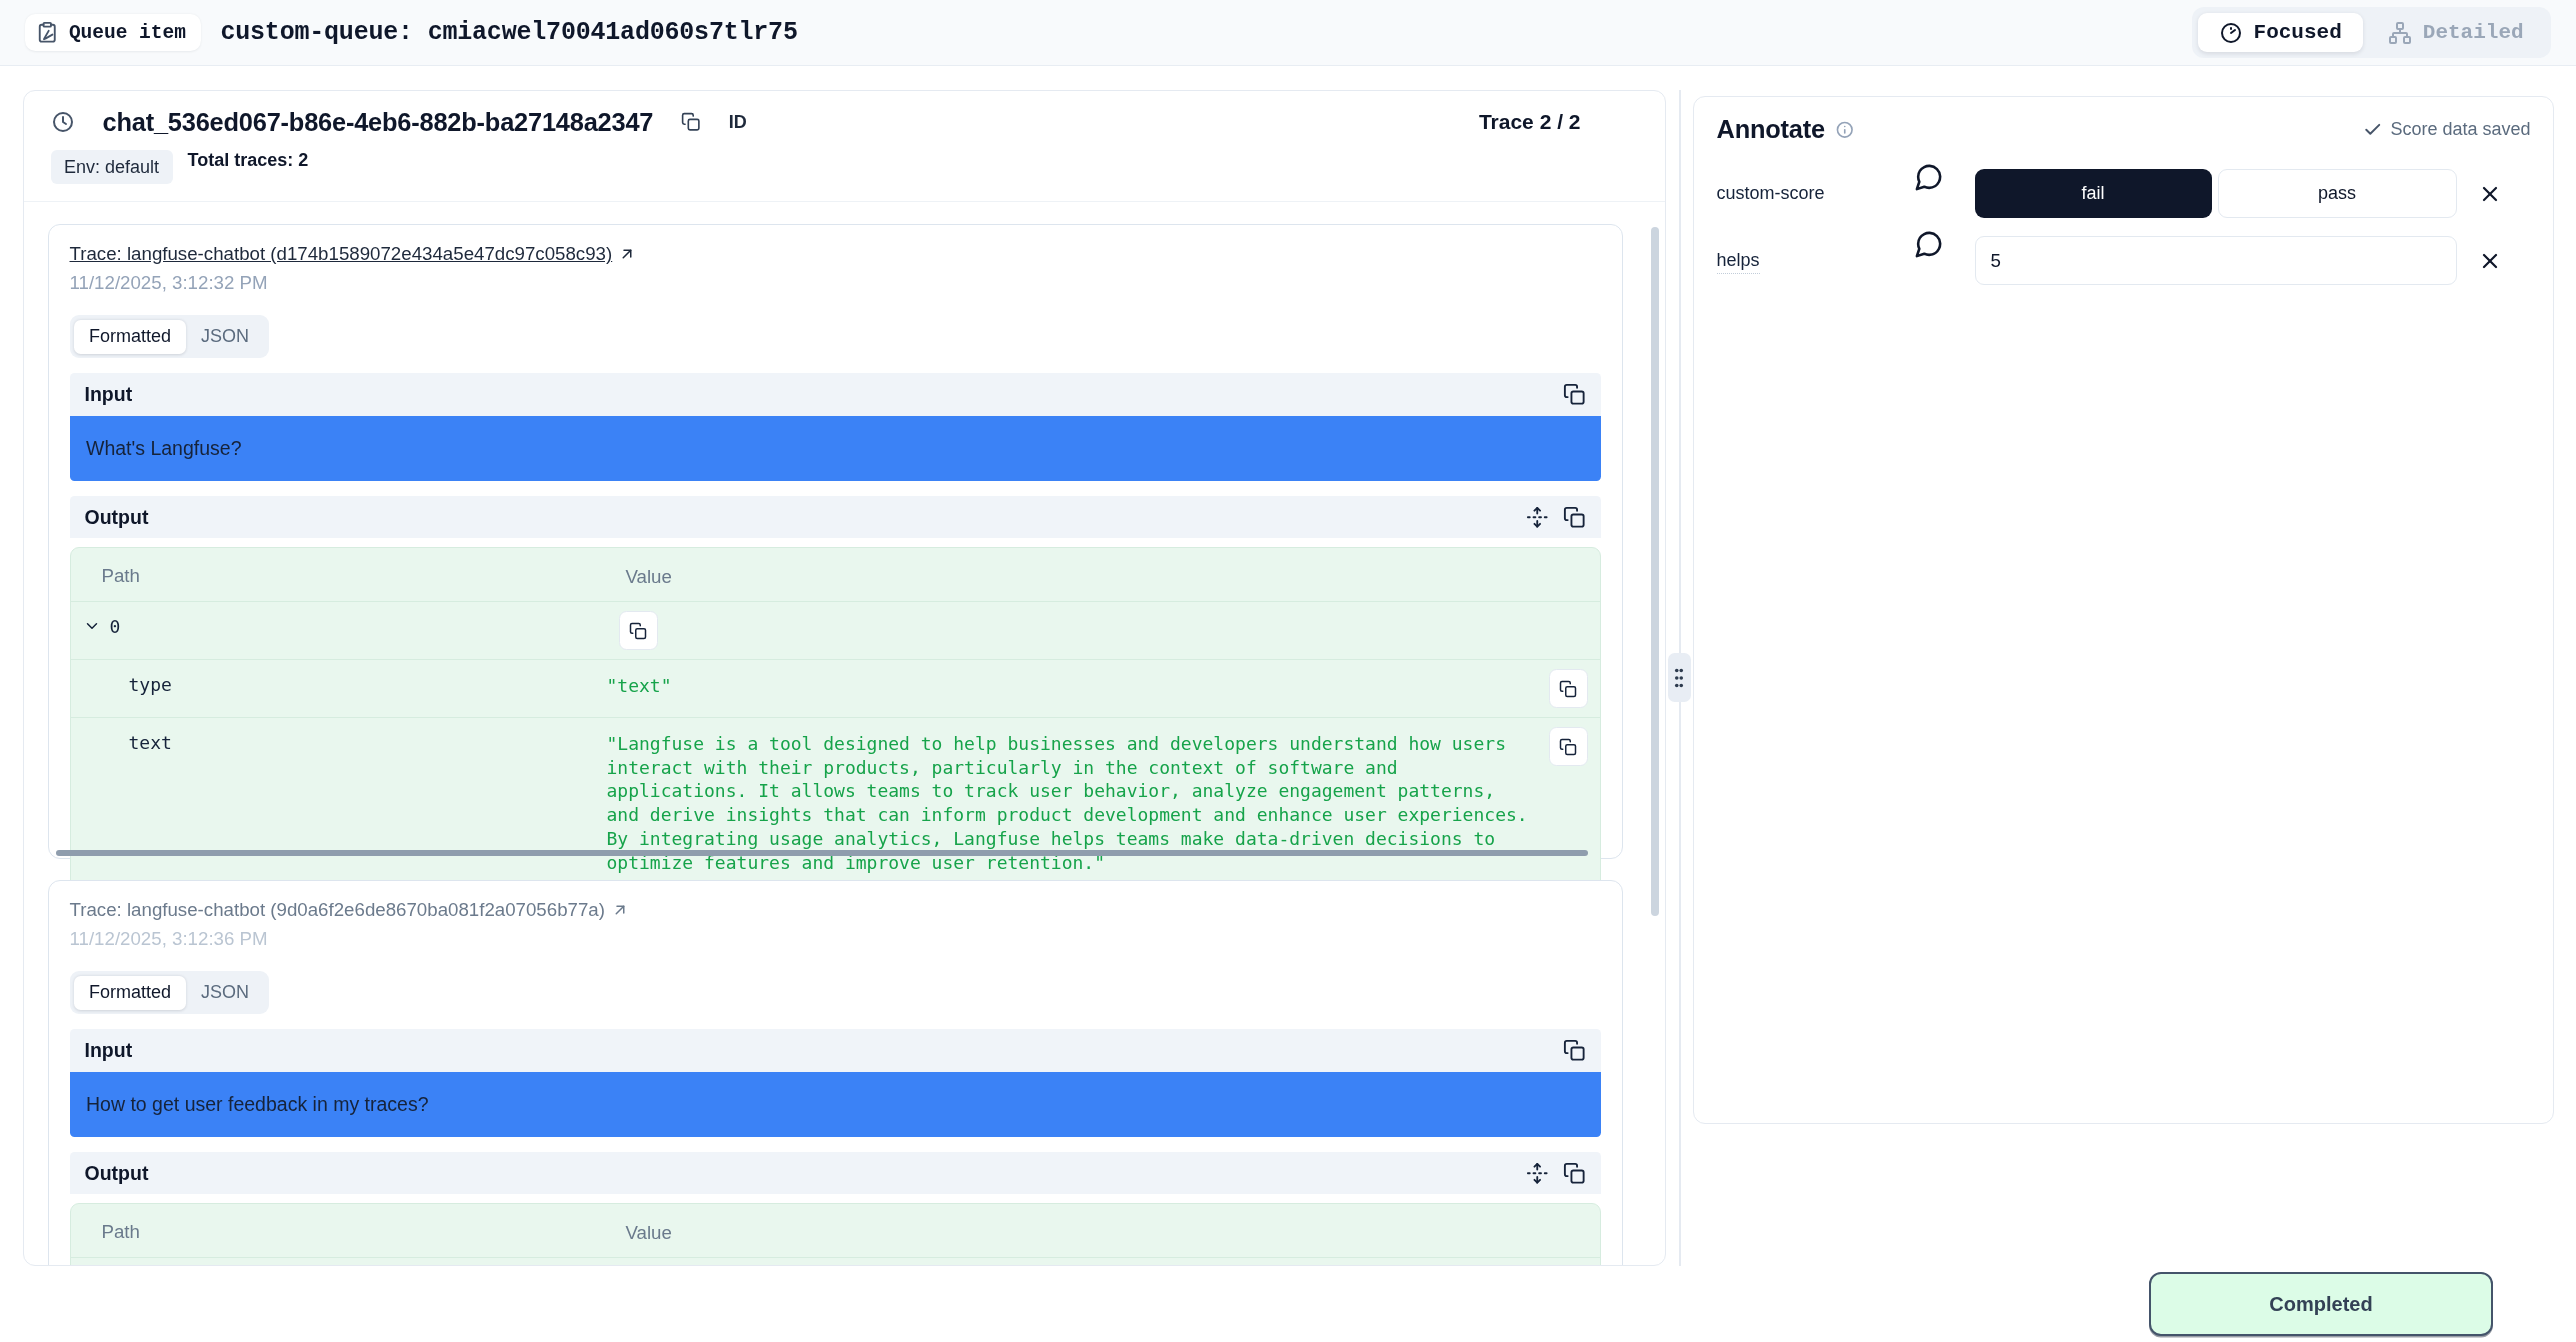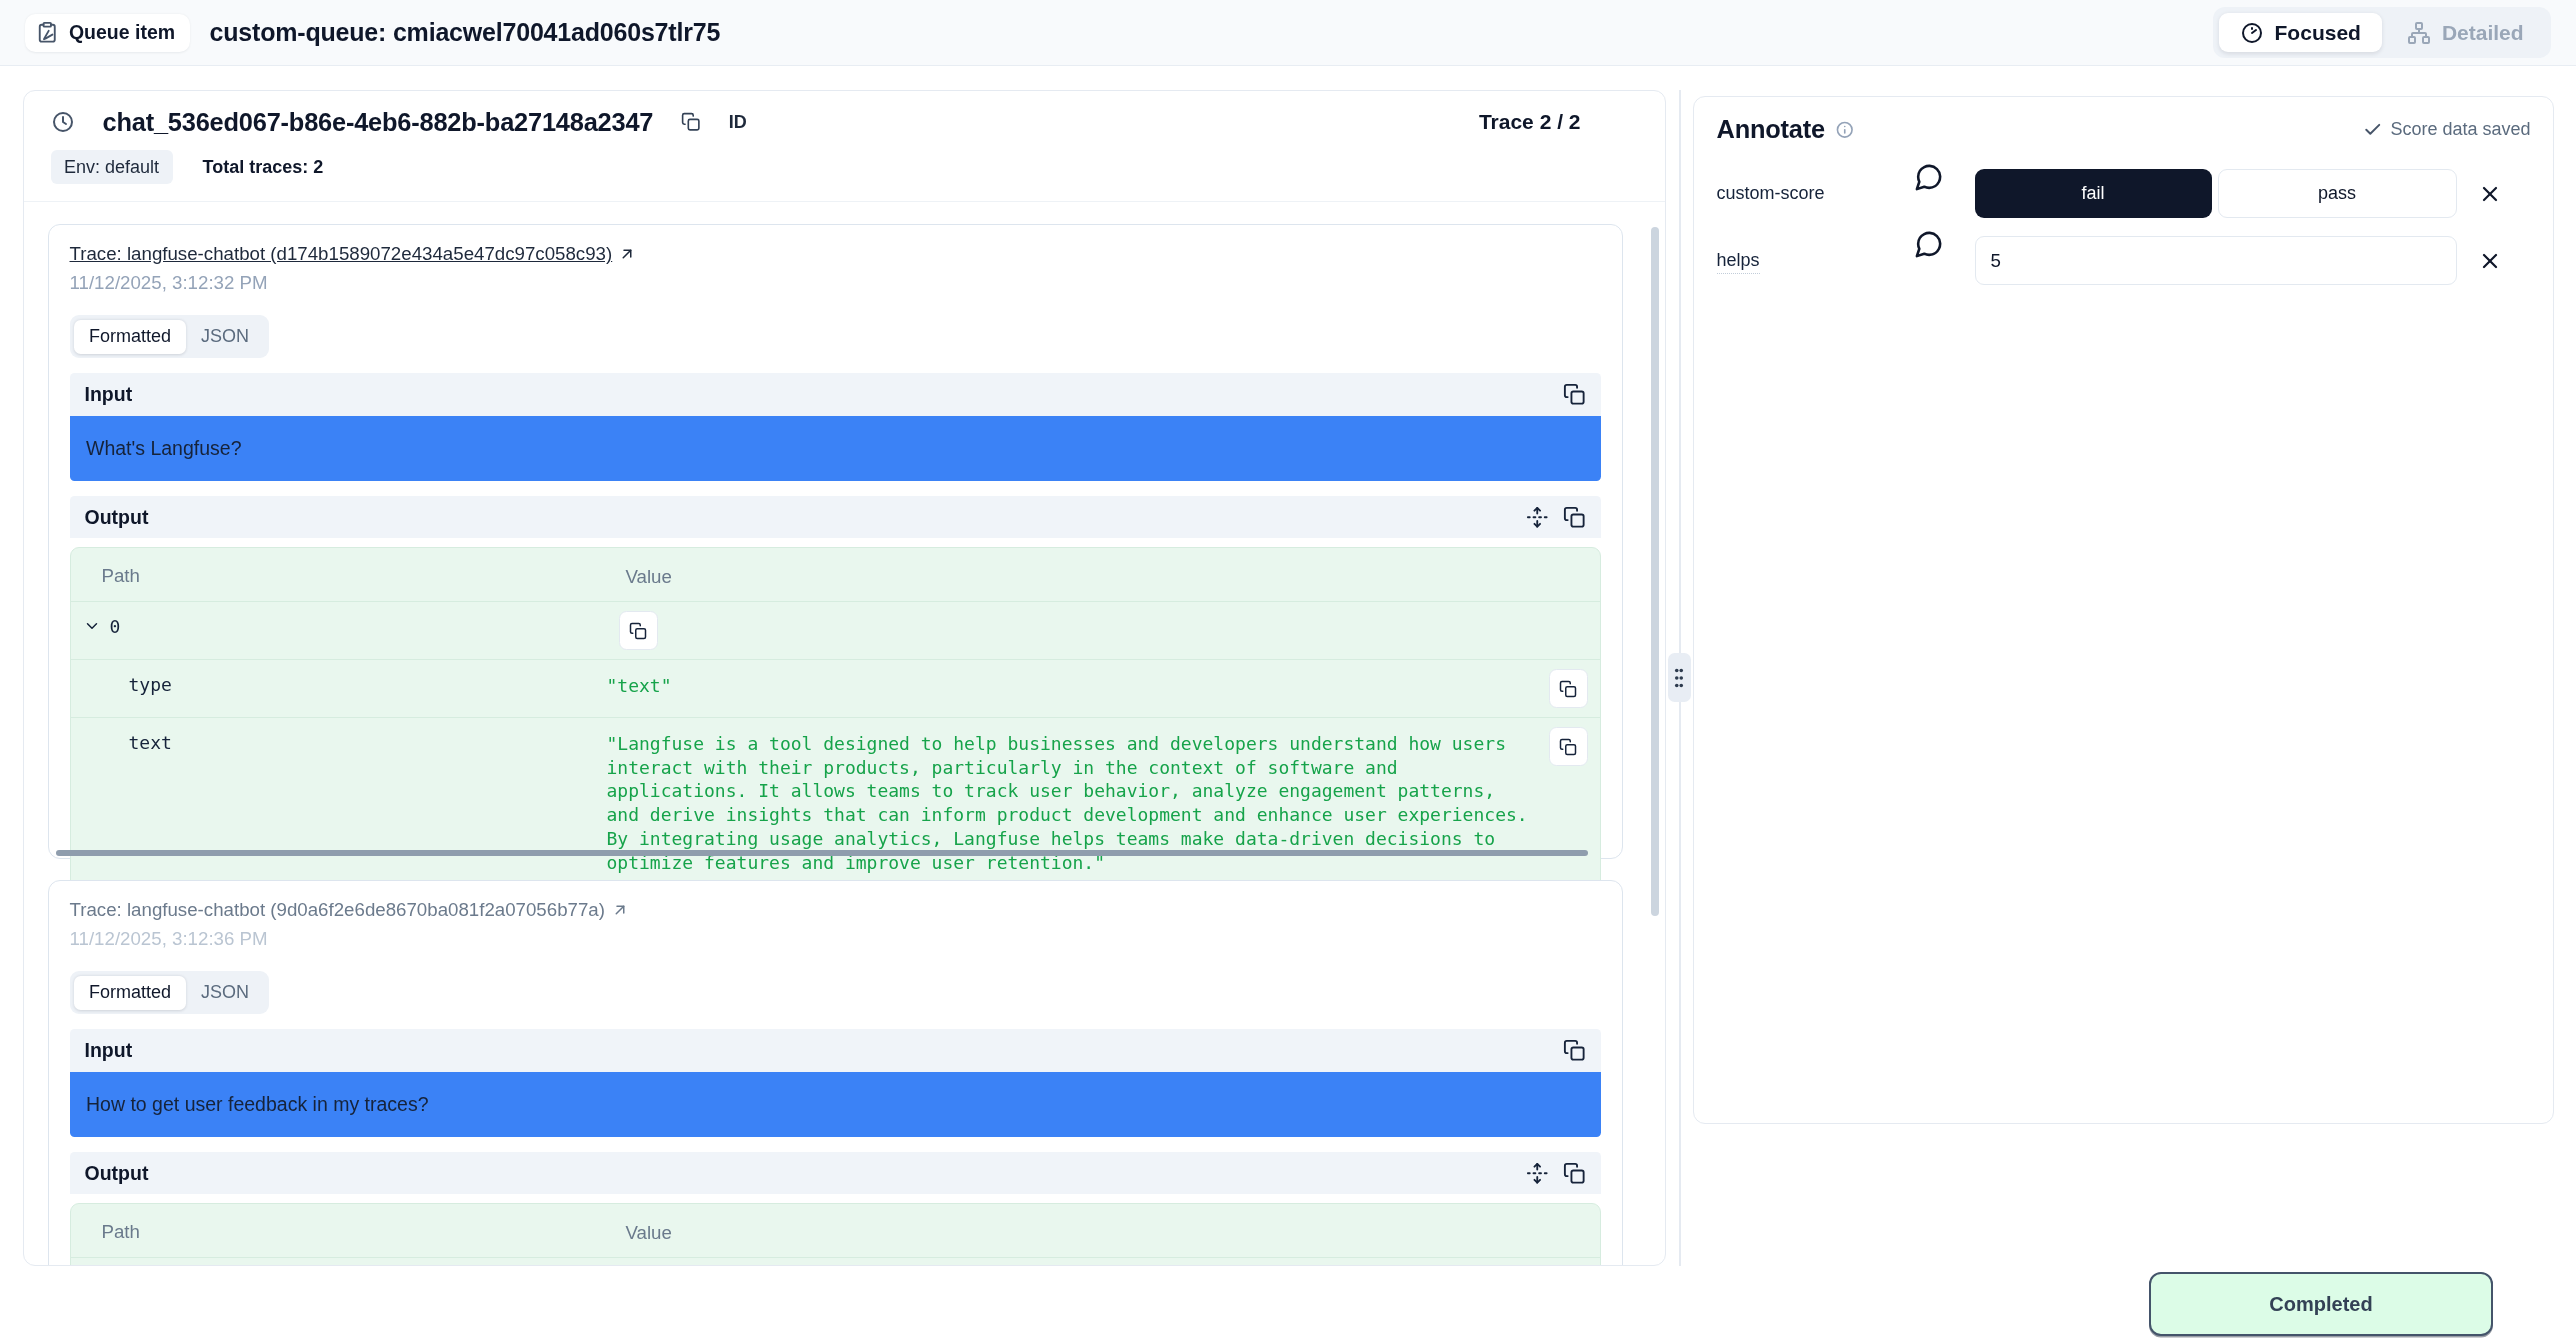--- a/index.html
+++ b/index.html
@@ -8,21 +8,21 @@
     position:relative; width:2576px; height:1343px;
     background:#ffffff; color:#0f172a;
     font-family:"Liberation Sans", sans-serif; overflow:hidden;
   }
   svg { display:block; }
 
   
   .topbar {
     position:absolute; left:0; top:0; width:2576px; height:66px;
     background:#f8fafc; border-bottom:1.5px solid #e8edf3;
-    display:flex; align-items:center; padding:0 25.4px; gap:19.5px;
+    display:flex; align-items:center; padding:0 25.4px; gap:19.5px;font-family:Liberation Mono, monospace;
   }
   .queue-badge {
     display:flex; align-items:center; gap:10.5px; background:#ffffff;
     border-radius:10.5px; padding:7.5px 15px 7.5px 10.5px; font-size:19.5px; font-weight:700;
     box-shadow:0 0.7px 2.2px rgba(15,23,42,.07);
   }
   .topbar-title { font-size:25px; font-weight:700; letter-spacing:-0.2px; }
   .view-toggle {
     margin-left:auto; background:#eef2f7; border-radius:12px; padding:6px;
     display:flex; gap:4.5px; align-items:center;
@@ -36,21 +36,21 @@
   
   .main-panel {
     position:absolute; left:22.5px; top:90px; width:1643px; height:1176px;
     background:#ffffff; border:1.5px solid #e5eaf1; border-radius:12px; overflow:hidden;
   }
   .panel-head { padding:16.5px 27px 16.5px 27px; border-bottom:1.5px solid #eef2f6; }
   .title-row { display:flex; align-items:center; gap:28px; }
   .item-title { font-size:25.4px; font-weight:700; letter-spacing:-0.2px; }
   .id-label { font-size:18px; font-weight:700; color:#1e293b; }
   .trace-counter { margin-left:auto; margin-right:57px; font-size:21px; font-weight:700; }
-  .badge-row { display:flex; align-items:center; gap:30px; margin-top:13.5px; }
+  .badge-row { display:flex; gap:15px; margin-top:13.5px; }
   .env-badge { background:#eef2f7; border-radius:6px; padding:6.7px 13.5px; font-size:18px; color:#1e293b; }
   .total-traces { font-size:18px; font-weight:700; }
 
   .cards { padding:22.5px 42px 22.5px 24px; display:flex; flex-direction:column; gap:21px; }
   .trace-card {
     border:1.5px solid #dde5ee; border-radius:12px; padding:18px 21px 15px 21px;
     position:relative; background:#ffffff;
   }
   .trace-card.first { height:635px; }
   .trace-link {

